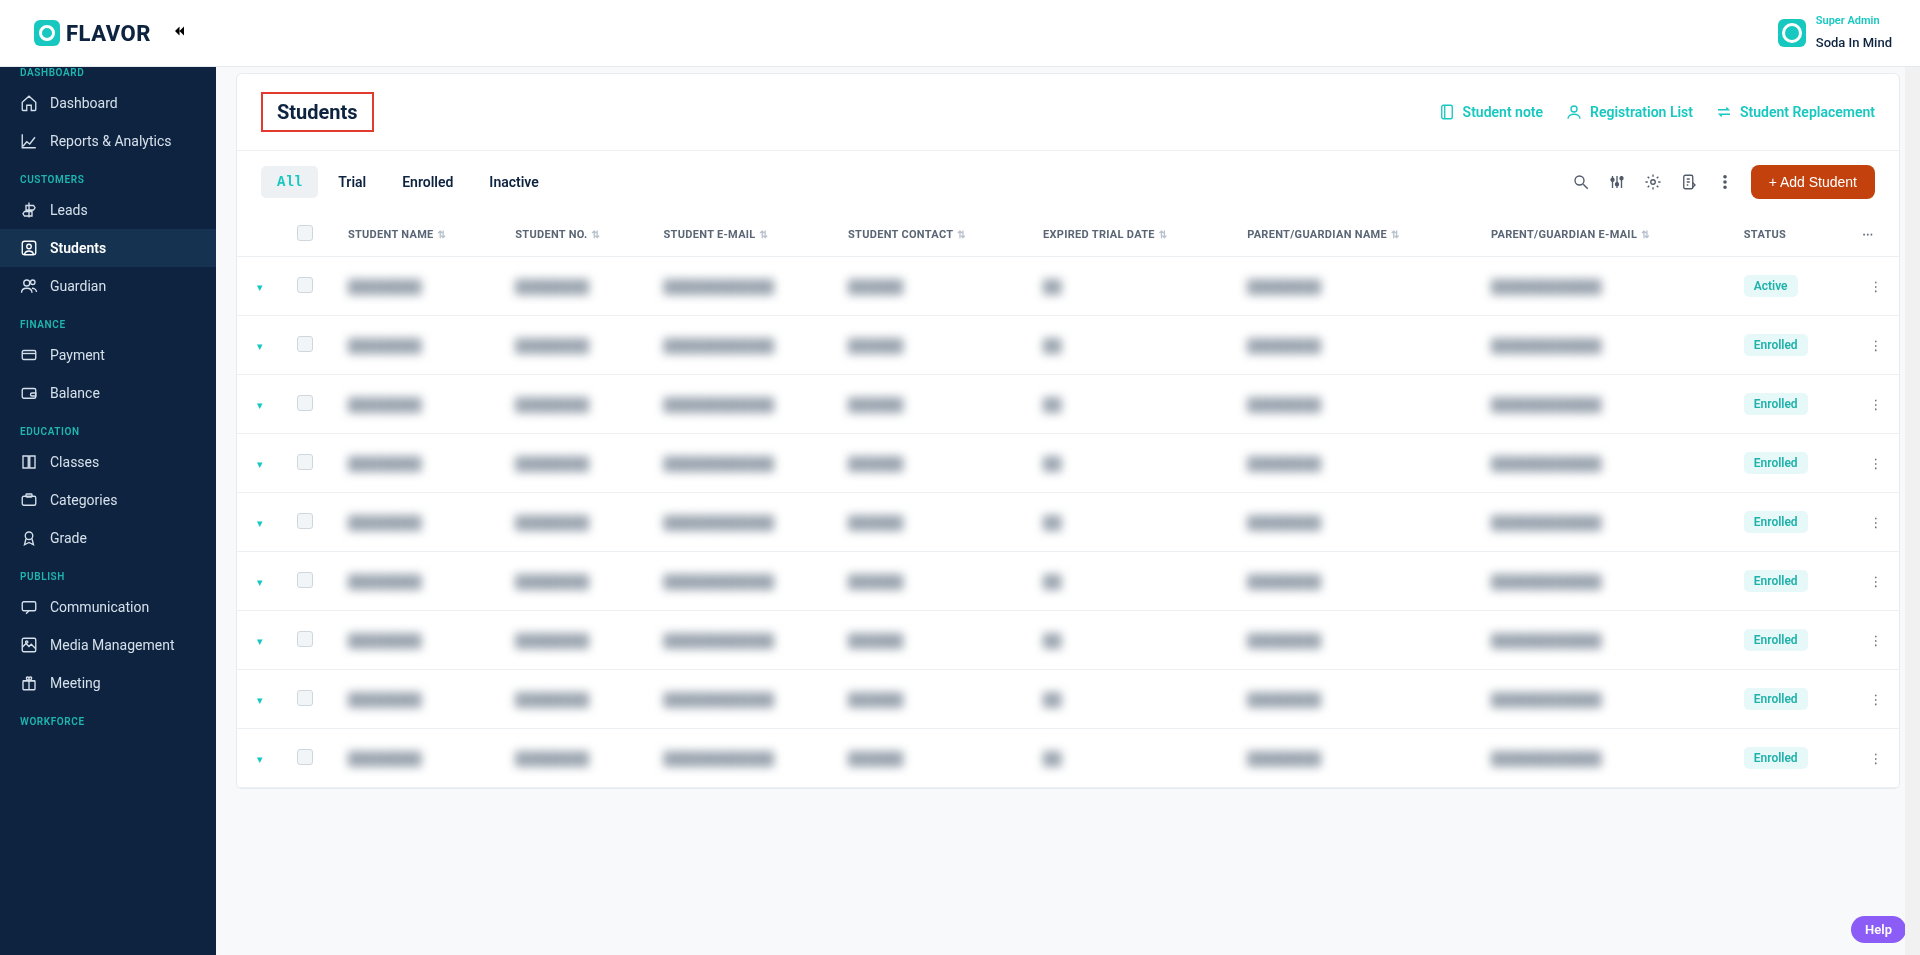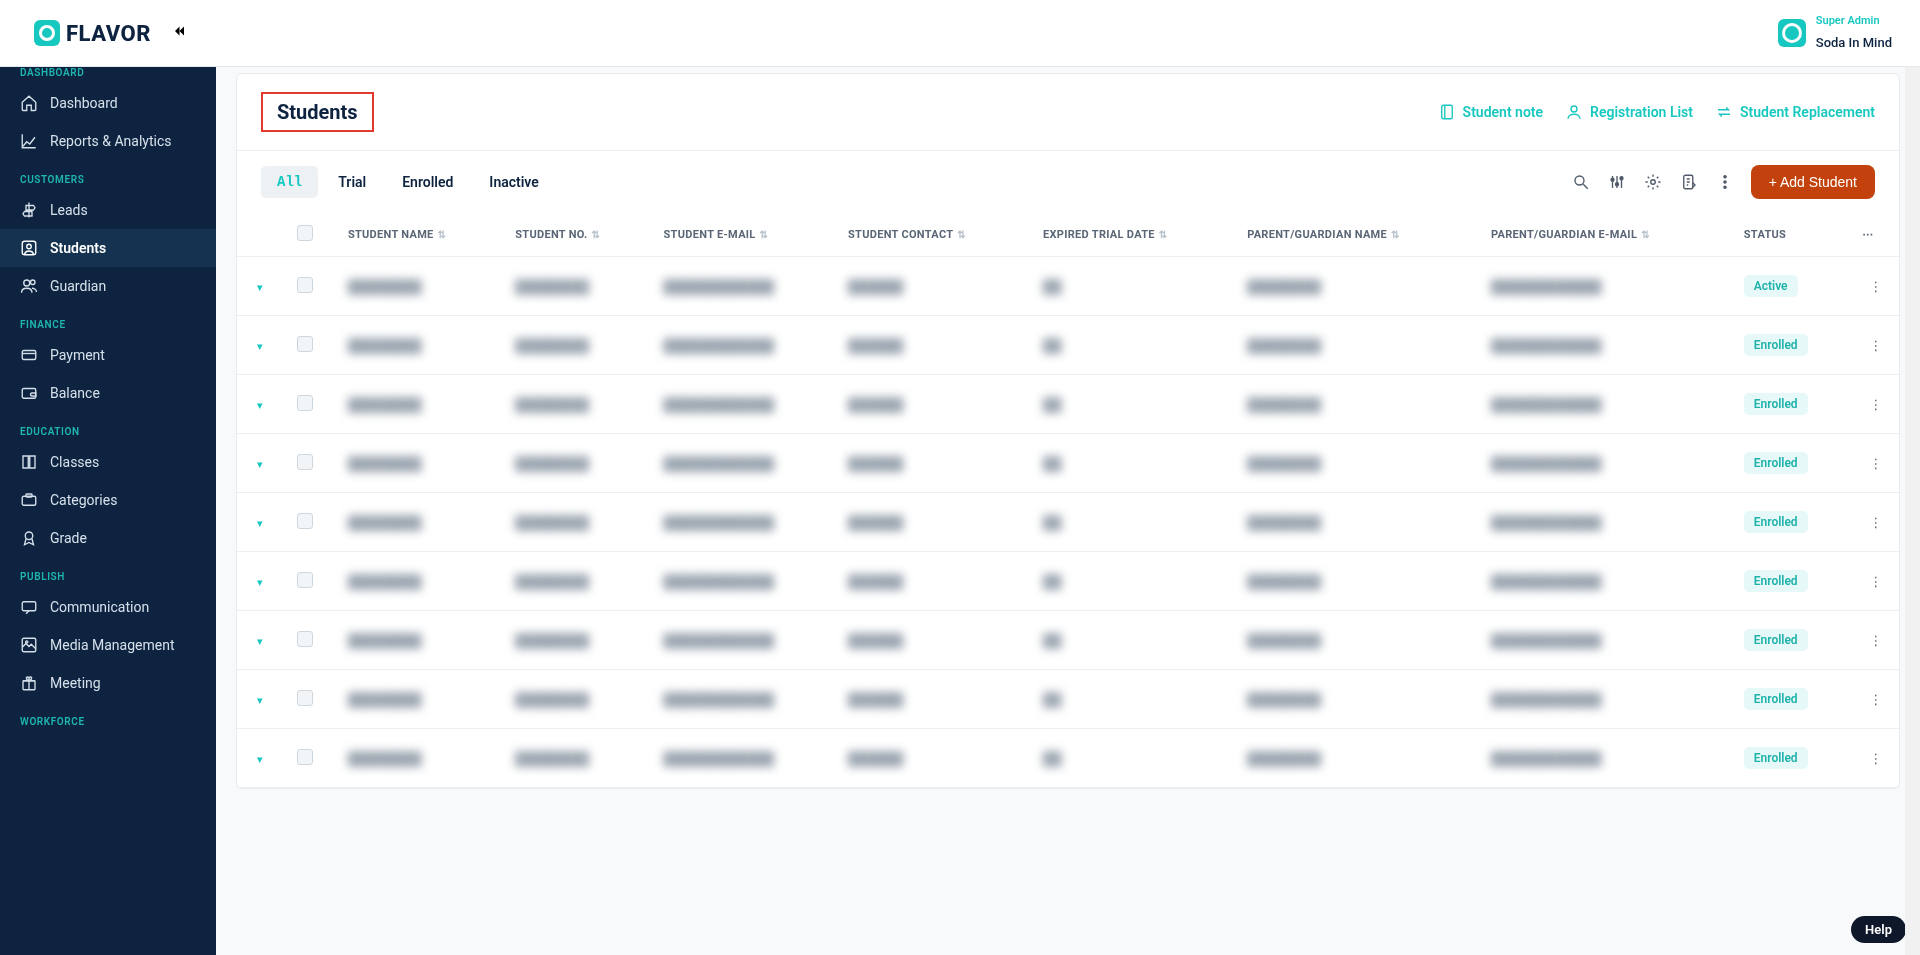--- a/index.html
+++ b/index.html
@@ -177,21 +177,21 @@
   padding: 4px 10px; border-radius: 5px;
   font-size: 12px; font-weight: 600;
   display: inline-block;
 }
 .row-menu { color: #6a7480; cursor: pointer; font-size: 18px; text-align: center; }
 .th-dots { color: #6a7480; }
 
 
 .help-btn {
   position: fixed; bottom: 12px; right: 14px;
-  background: #0f172a; color: #fff;
+  background: #8b5cf6; color: #fff;
   border-radius: 16px; padding: 6px 14px;
   font-size: 13px; font-weight: 600;
   cursor: pointer;
 }
 
 
 .vscroll { position: fixed; right: 0; top: 0; bottom: 0; width: 15px; background: #f1f1f1; }
 .vscroll-thumb { position: absolute; top: 0; left: 2px; right: 2px; height: 60px; background: #c7c7c7; border-radius: 2px; }
 </style>
 </head>

